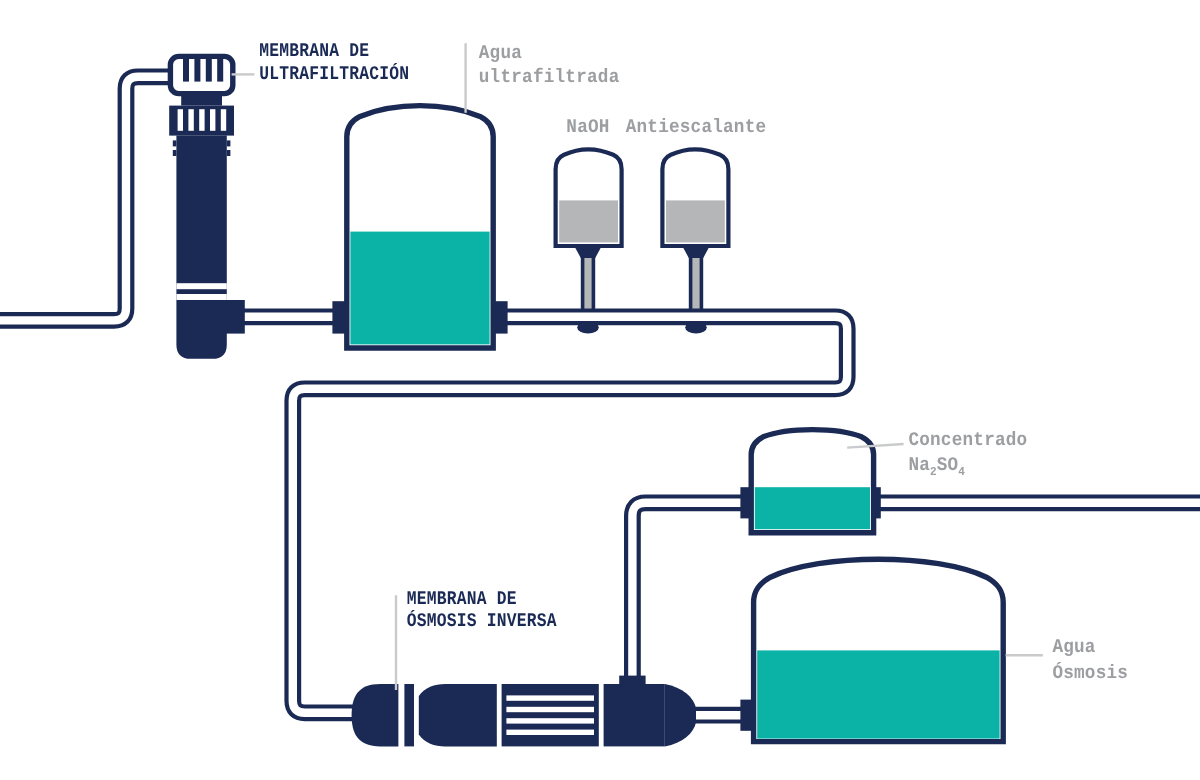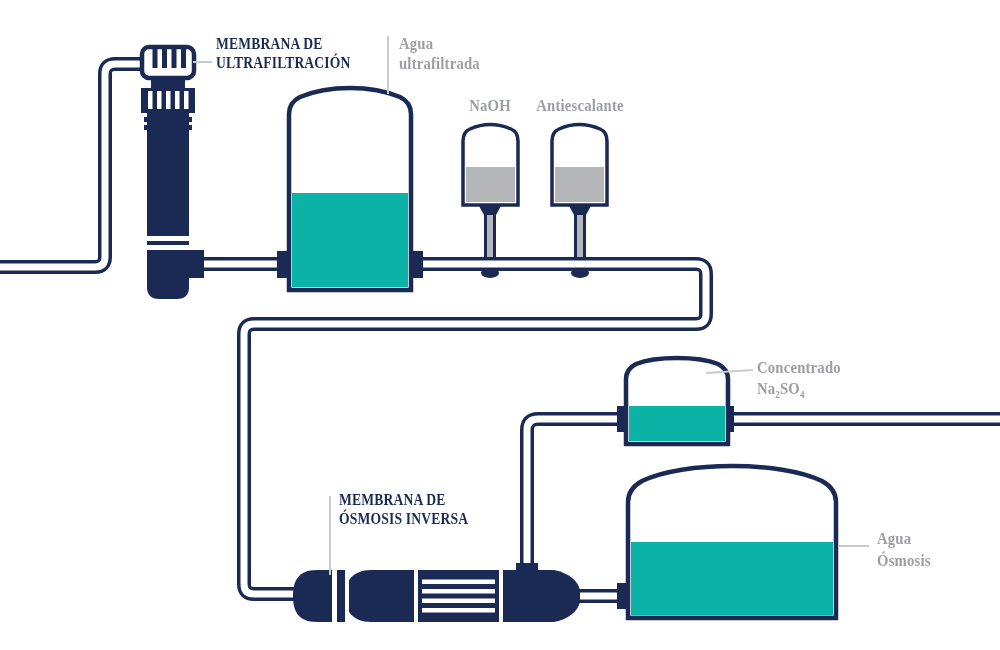--- a/index.html
+++ b/index.html
@@ -2,21 +2,21 @@
 <html style="--navy: #1b2a55; --teal: #0bb2a6; --label-gray: #9c9ea1; --liquid-gray: #b5b6b8; --leader-gray: #c9cacb; --background: #ffffff;"><head>
 <meta charset="utf-8">
 <style>
   :root{
     --navy:#1b2a55; --teal:#0bb2a6; --label-gray:#9c9ea1;
     --liquid-gray:#b5b6b8; --leader-gray:#c9cacb; --background:#ffffff;
   }
   html,body{margin:0;padding:0;background:#fff;}
   #canvas{
     position:relative;width:1000px;height:650px;background:var(--background);
-    overflow:hidden;font-family:Liberation Serif, serif;
+    overflow:hidden;font-family:Liberation Mono, monospace;
   }
   svg{position:absolute;left:0;top:0;}
   .pipe-outer{fill:none;stroke:var(--navy);stroke-width:14;}
   .pipe-inner{fill:none;stroke:var(--background);stroke-width:7;}
   .navy{fill:var(--navy);}
   .vessel{fill:var(--background);stroke:var(--navy);stroke-width:4.5;}
   .vessel-thin{fill:var(--background);stroke:var(--navy);stroke-width:3.5;}
   .water{fill:var(--teal);}
   .chem{fill:var(--liquid-gray);}
   .white{fill:var(--background);}

